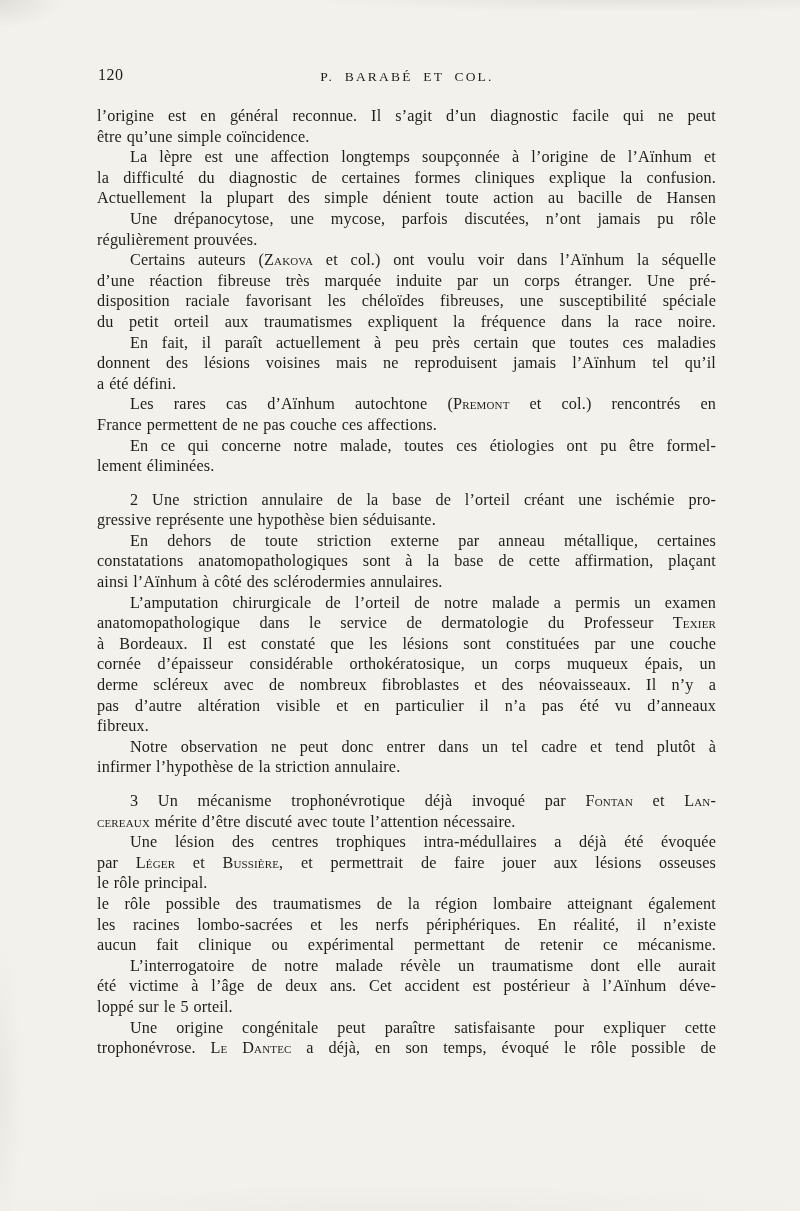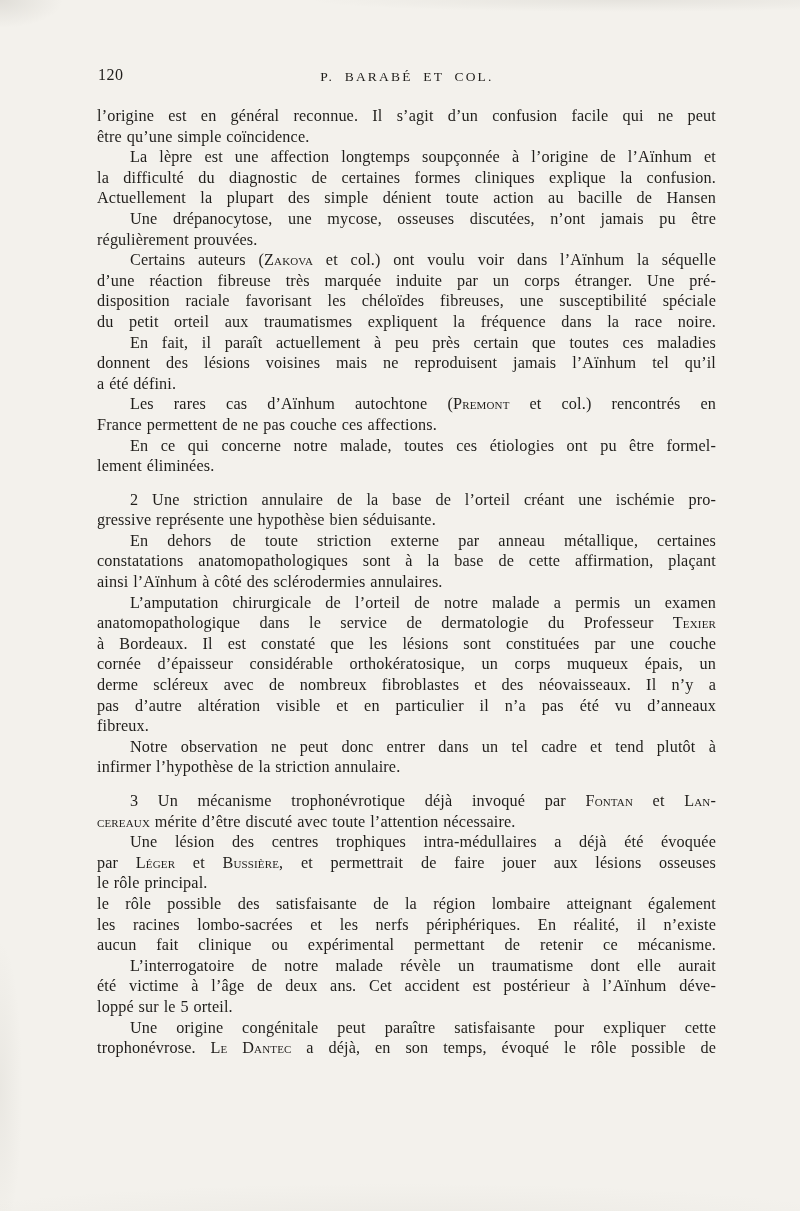--- a/index.html
+++ b/index.html
@@ -74,30 +74,30 @@
 </head>
 <body>
 
 <div class="page">
   <div class="header">
     <span class="page-number">120</span>
     <span class="running-head">P. BARABÉ ET COL.</span>
   </div>
   <div class="page-body">
       <div class="para">
-        <div class="line">l’origine est en général reconnue. Il s’agit d’un confusion facile qui ne peut</div>
+        <div class="line">l’origine est en général reconnue. Il s’agit d’un diagnostic facile qui ne peut</div>
         <div class="line last">être qu’une simple coïncidence.</div>
       </div>
       <div class="para">
         <div class="line indent">La lèpre est une affection longtemps soupçonnée à l’origine de l’Aïnhum et</div>
         <div class="line">la difficulté du diagnostic de certaines formes cliniques explique la confusion.</div>
         <div class="line">Actuellement la plupart des simple dénient toute action au bacille de Hansen</div>
       </div>
       <div class="para">
-        <div class="line indent">Une drépanocytose, une mycose, osseuses discutées, n’ont jamais pu être</div>
+        <div class="line indent">Une drépanocytose, une mycose, parfois discutées, n’ont jamais pu rôle</div>
         <div class="line last">régulièrement prouvées.</div>
       </div>
       <div class="para">
         <div class="line indent">Certains auteurs (<span class="sc">Zakova</span> et col.) ont voulu voir dans l’Aïnhum la séquelle</div>
         <div class="line">d’une réaction fibreuse très marquée induite par un corps étranger. Une pré-</div>
         <div class="line">disposition raciale favorisant les chéloïdes fibreuses, une susceptibilité spéciale</div>
         <div class="line">du petit orteil aux traumatismes expliquent la fréquence dans la race noire.</div>
       </div>
       <div class="para">
         <div class="line indent">En fait, il paraît actuellement à peu près certain que toutes ces maladies</div>
@@ -137,21 +137,21 @@
       <div class="para section-gap">
         <div class="line indent">3<sup class="sup"></sup> Un mécanisme trophonévrotique déjà invoqué par <span class="sc">Fontan</span> et <span class="sc">Lan</span>-</div>
         <div class="line last"><span class="sc">cereaux</span> mérite d’être discuté avec toute l’attention nécessaire.</div>
       </div>
       <div class="para">
         <div class="line indent">Une lésion des centres trophiques intra-médullaires a déjà été évoquée</div>
         <div class="line">par <span class="sc">Léger</span> et <span class="sc">Bussière</span>, et permettrait de faire jouer aux lésions osseuses</div>
         <div class="line last">le rôle principal.</div>
       </div>
       <div class="para">
-        <div class="line">le rôle possible des satisfaisante de la région lombaire atteignant également</div>
+        <div class="line">le rôle possible des traumatismes de la région lombaire atteignant également</div>
         <div class="line">les racines lombo-sacrées et les nerfs périphériques. En réalité, il n’existe</div>
         <div class="line">aucun fait clinique ou expérimental permettant de retenir ce mécanisme.</div>
       </div>
       <div class="para">
         <div class="line indent">L’interrogatoire de notre malade révèle un traumatisme dont elle aurait</div>
         <div class="line">été victime à l’âge de deux ans. Cet accident est postérieur à l’Aïnhum déve-</div>
         <div class="line last">loppé sur le 5<sup class="sup"></sup> orteil.</div>
       </div>
       <div class="para">
         <div class="line indent">Une origine congénitale peut paraître satisfaisante pour expliquer cette</div>

